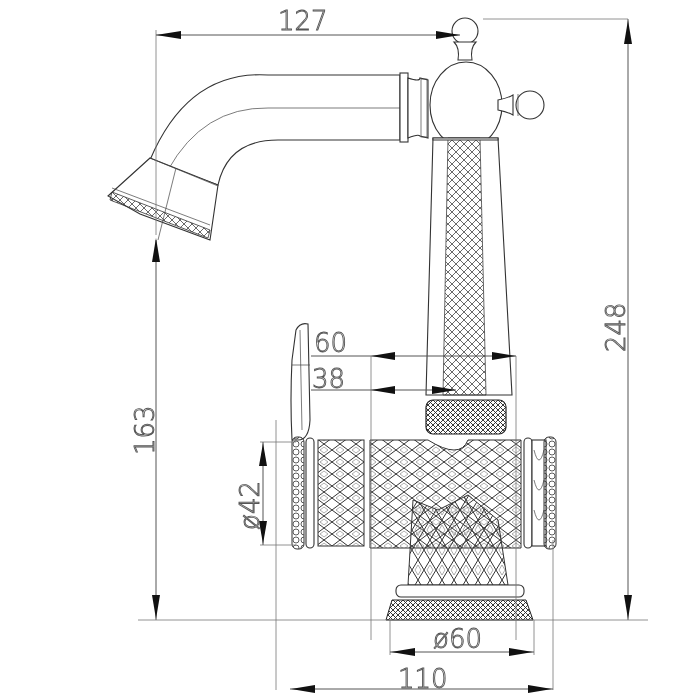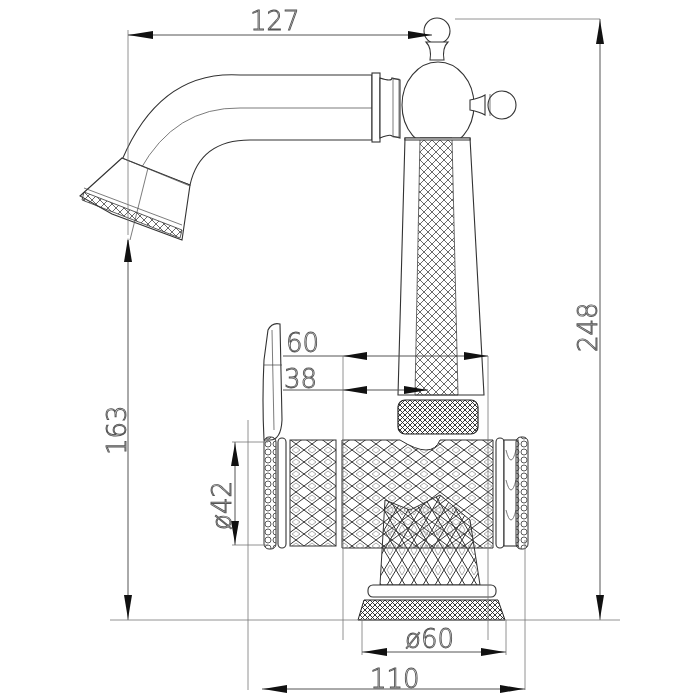--- a/index.html
+++ b/index.html
@@ -1,17 +1,17 @@
 <!DOCTYPE html>
 <html><head>
   <meta charset="utf-8">
   <style>
     html, body { margin: 0; padding: 0; background: #ffffff; }
     body { width: 700px; height: 700px; overflow: hidden; position: relative; }
-    .canvas { position: absolute; left: 0; top: 0; width: 592px; height: 700px; }
+    .canvas { position: absolute; left: 0; top: 0; width: 592px; height: 700px; padding-left: 28px; }
     svg { display: block; }
     .dimtext {
       font-family: "DejaVu Sans", sans-serif;
       font-size: 26px;
       fill: #ffffff;
       stroke: #555555;
       stroke-width: 0.9px;
       font-weight: 300;
     }
     .dim { stroke: #555; stroke-width: 1; fill: none; }

